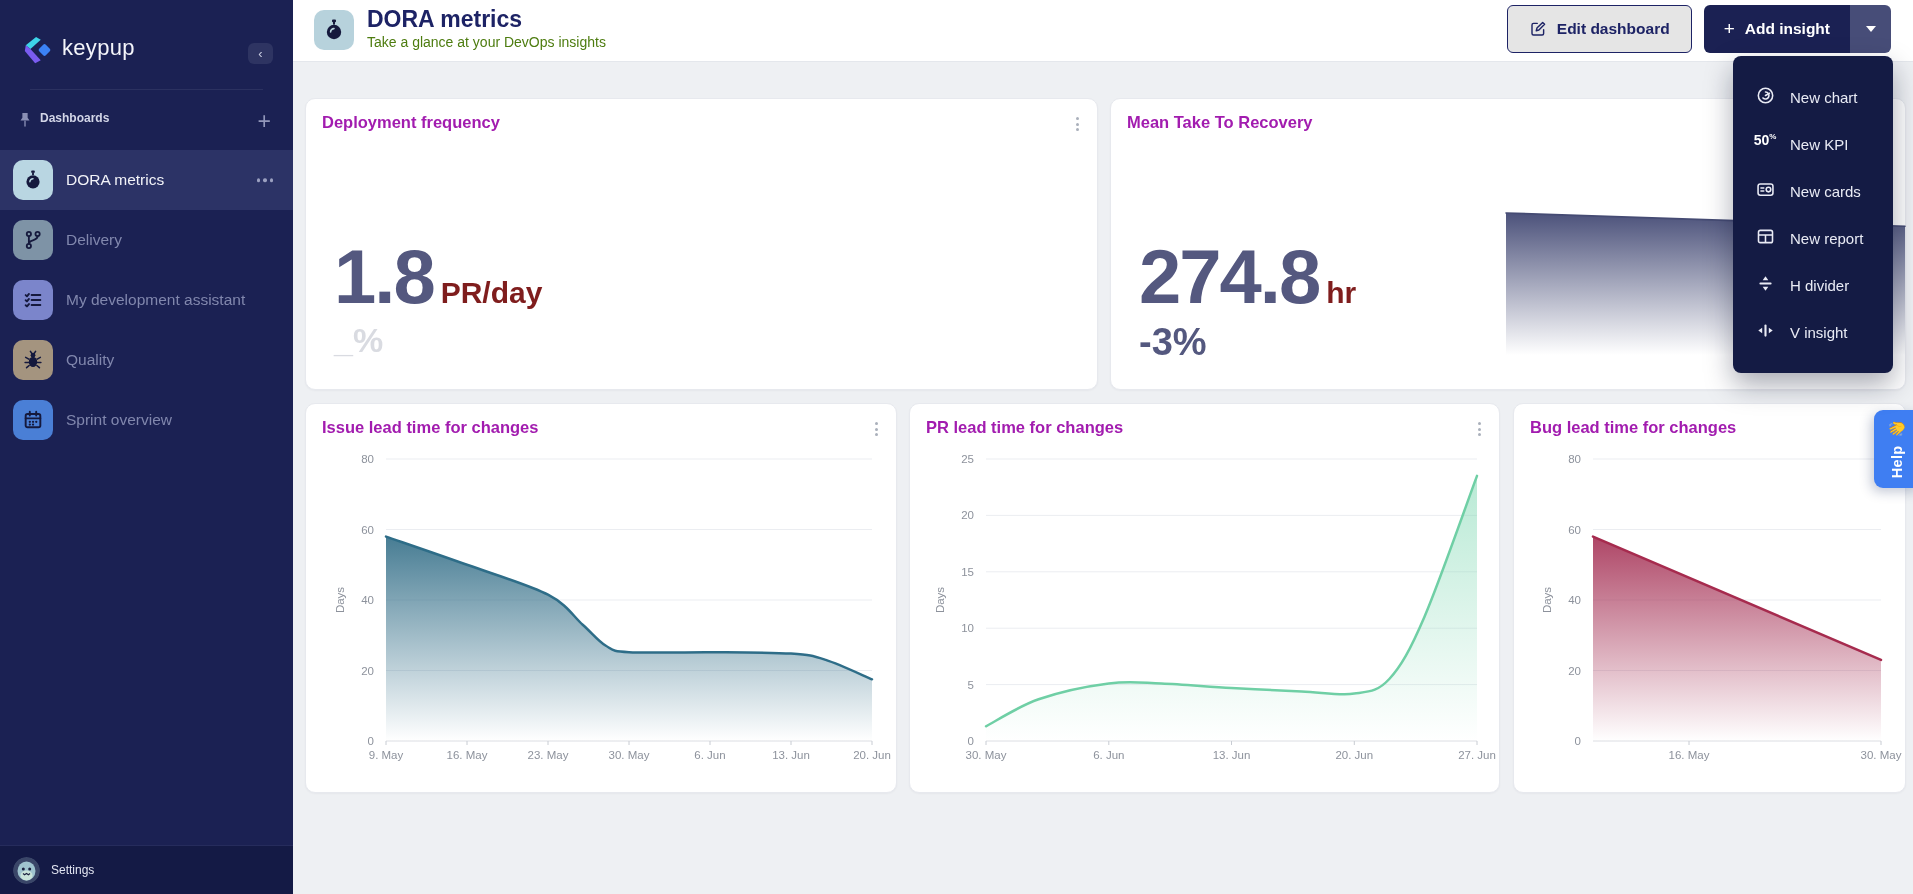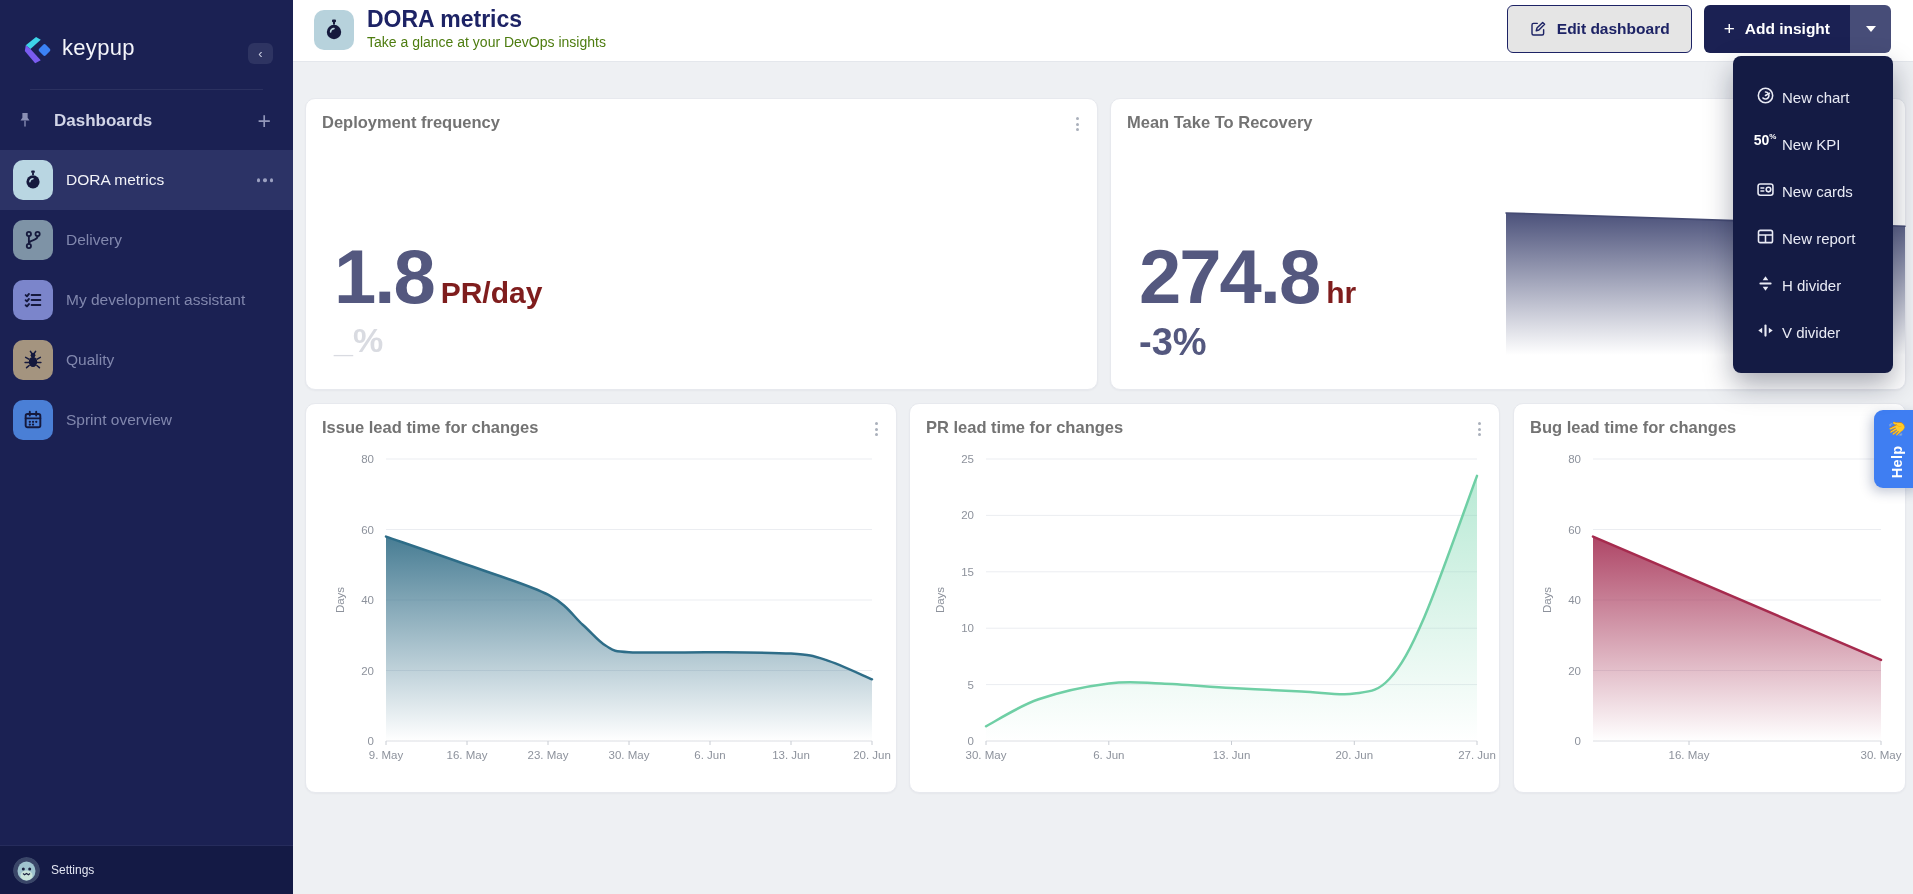--- a/index.html
+++ b/index.html
@@ -11,21 +11,21 @@
   
   .sidebar { position:absolute; left:0; top:0; width:293px; height:894px; background:#1b2153; z-index:10; }
   .logo-row { position:absolute; top:35px; left:22px; display:flex; gap:10px; }
   .logo-mark { width:30px; height:30px; display:block; }
   .logo-text { color:#f4f5fa; font-size:22px; font-weight:500; letter-spacing:.3px; }
   .collapse-btn { position:absolute; top:43px; right:20px; width:25px; height:21px; background:#2e3462; border:none;
     border-radius:6px; color:#c9cde0; font-size:13px; line-height:21px; text-align:center; cursor:pointer; }
   .sidebar-divider { position:absolute; top:89px; left:30px; right:30px; height:1px; background:#2b3160; }
   .dashboards-row { position:absolute; top:108px; left:0; right:0; height:30px; }
   .dashboards-row .pin { position:absolute; left:16px; top:3px; }
-  .dashboards-row .lbl { position:absolute; left:40px; top:3px; font-size:17px; font-weight:700; color:#d2d5e7;margin-left:14px; }
+  .dashboards-row .lbl { position:absolute; left:40px; top:3px; font-size:12px; font-weight:700; color:#d2d5e7; }
   .dashboards-row .plus { position:absolute; right:22px; top:0px; font-size:23px; font-weight:400; color:#9297ba; cursor:pointer; }
   .side-nav { position:absolute; top:150px; left:0; right:0; }
   .side-item { position:relative; height:60px; cursor:pointer; }
   .side-item.active { background:#2c3366; }
   .side-icon { position:absolute; left:13px; top:10px; width:40px; height:40px; border-radius:10px;
     display:flex; align-items:center; justify-content:center; }
   .side-label { position:absolute; left:66px; top:50%; transform:translateY(-50%); font-size:15.5px; color:#8187ad; white-space:nowrap; }
   .side-item.active .side-label { color:#f2f3f8; }
   .h-dots { position:absolute; right:20px; top:50%; transform:translateY(-50%); display:flex; gap:3px; }
   .h-dots i { width:3.5px; height:3.5px; border-radius:50%; background:#9ba0c0; }
@@ -49,39 +49,39 @@
   .btn-add { display:flex; align-items:center; gap:10px; height:48px; padding:0 20px; background:#1b2153; border:none;
     border-radius:6px 0 0 6px; color:#fff; font-size:15.5px; font-weight:700; font-family:inherit; cursor:pointer; }
   .btn-add .plus-glyph { font-size:19px; font-weight:400; }
   .btn-caret { width:41px; height:48px; background:#474d78; border:none; border-radius:0 6px 6px 0; cursor:pointer;
     display:flex; align-items:center; justify-content:center; }
   .caret-down { width:0; height:0; border-left:5px solid transparent; border-right:5px solid transparent; border-top:6px solid #fff; }
   
   .content { position:absolute; left:0; top:62px; right:0; bottom:0; background:#eef0f3; }
   .card { position:absolute; background:#fff; border:1px solid #e7e9ee; border-radius:10px; box-shadow:0 1px 2px rgba(16,24,40,.04); }
   .card-head { position:absolute; top:14px; left:16px; right:12px; display:flex; justify-content:space-between; align-items:flex-start; z-index:3; }
-  .card-title { font-size:16.5px; font-weight:700; color:#737373; }
+  .card-title { font-size:16.5px; font-weight:700; color:#a21caf; }
   .kebab { display:flex; flex-direction:column; gap:2.5px; padding:4px 6px; cursor:pointer; }
   .kebab i { width:3px; height:3px; border-radius:50%; background:#aab0bb; }
   #card-deploy { left:12px; top:36px; width:793px; height:292px; }
   #card-mttr   { left:817px; top:36px; width:796px; height:292px; }
   #card-issue  { left:12px;  top:341px; width:592px; height:390px; }
   #card-pr     { left:616px; top:341px; width:591px; height:390px; }
   #card-bug    { left:1220px; top:341px; width:393px; height:390px;text-decoration:underline; }
   .kpi-body { position:absolute; left:28px; top:140px; display:flex; align-items:baseline; }
   .kpi-num { font-size:76px; font-weight:700; color:#54587f; letter-spacing:-2px; line-height:1; }
   .kpi-unit { font-size:30px; font-weight:700; color:#7f1d1d; margin-left:7px; }
   .kpi-delta { position:absolute; left:28px; top:224px; font-size:38px; font-weight:700; color:#54587f; line-height:1; }
   .kpi-delta.muted { color:#d9dbe1; font-size:34px; }
   .chart-svg { position:absolute; left:0; top:0; pointer-events:none; }
   .chart-svg text { font-family:"Liberation Sans", sans-serif; }
   
   .dropdown { position:absolute; left:1733px; top:56px; width:160px; height:317px; background:#141b44; border-radius:8px;
     box-shadow:0 12px 28px rgba(10,14,40,.35); z-index:50; display:flex; flex-direction:column; justify-content:space-evenly; padding:6px 0; }
-  .menu-item { display:flex; align-items:center; gap:4px; padding-left:19px; cursor:pointer; }
+  .menu-item { display:flex; align-items:center; gap:12px; padding-left:19px; cursor:pointer; }
   .menu-ico { width:26px; height:24px; display:flex; align-items:flex-start; justify-content:center; flex:0 0 auto; }
   .menu-label { font-size:15px; color:#e9ebf5; }
   .kpi-ico-txt { color:#fff; font-size:14px; font-weight:700; }
   .kpi-ico-txt sup { font-size:8px; }
   
   .help-tab { position:absolute; left:1874px; top:410px; width:46px; height:78px; background:#3f7ef2;
     border-radius:9px 0 0 9px; box-shadow:-3px 4px 12px rgba(20,40,90,.25); z-index:40;
     display:flex; align-items:center; justify-content:center; cursor:pointer; }
   .help-inner { transform:rotate(-90deg); display:flex; align-items:center; gap:7px; white-space:nowrap; }
   .help-text { color:#fff; font-size:14.5px; font-weight:700; letter-spacing:.3px; }
@@ -432,21 +432,21 @@
       <span class="menu-label">H divider</span>
     </div>
     <div class="menu-item">
       <span class="menu-ico">
         <svg width="21" height="21" viewBox="0 0 24 24" fill="#e9ebf5">
           <path d="M3.8 12 l4.4-3.2 v6.4 z"></path>
           <rect x="10.8" y="5" width="2.4" height="14" rx="1.2"></rect>
           <path d="M20.2 12 l-4.4 3.2 v-6.4 z"></path>
         </svg>
       </span>
-      <span class="menu-label">V divider</span>
+      <span class="menu-label">V insight</span>
     </div>
   </div>
 
   <div class="help-tab">
     <div class="help-inner">
       <span class="help-text">Help</span>
       <span class="help-hand">👋</span>
     </div>
   </div>
 

